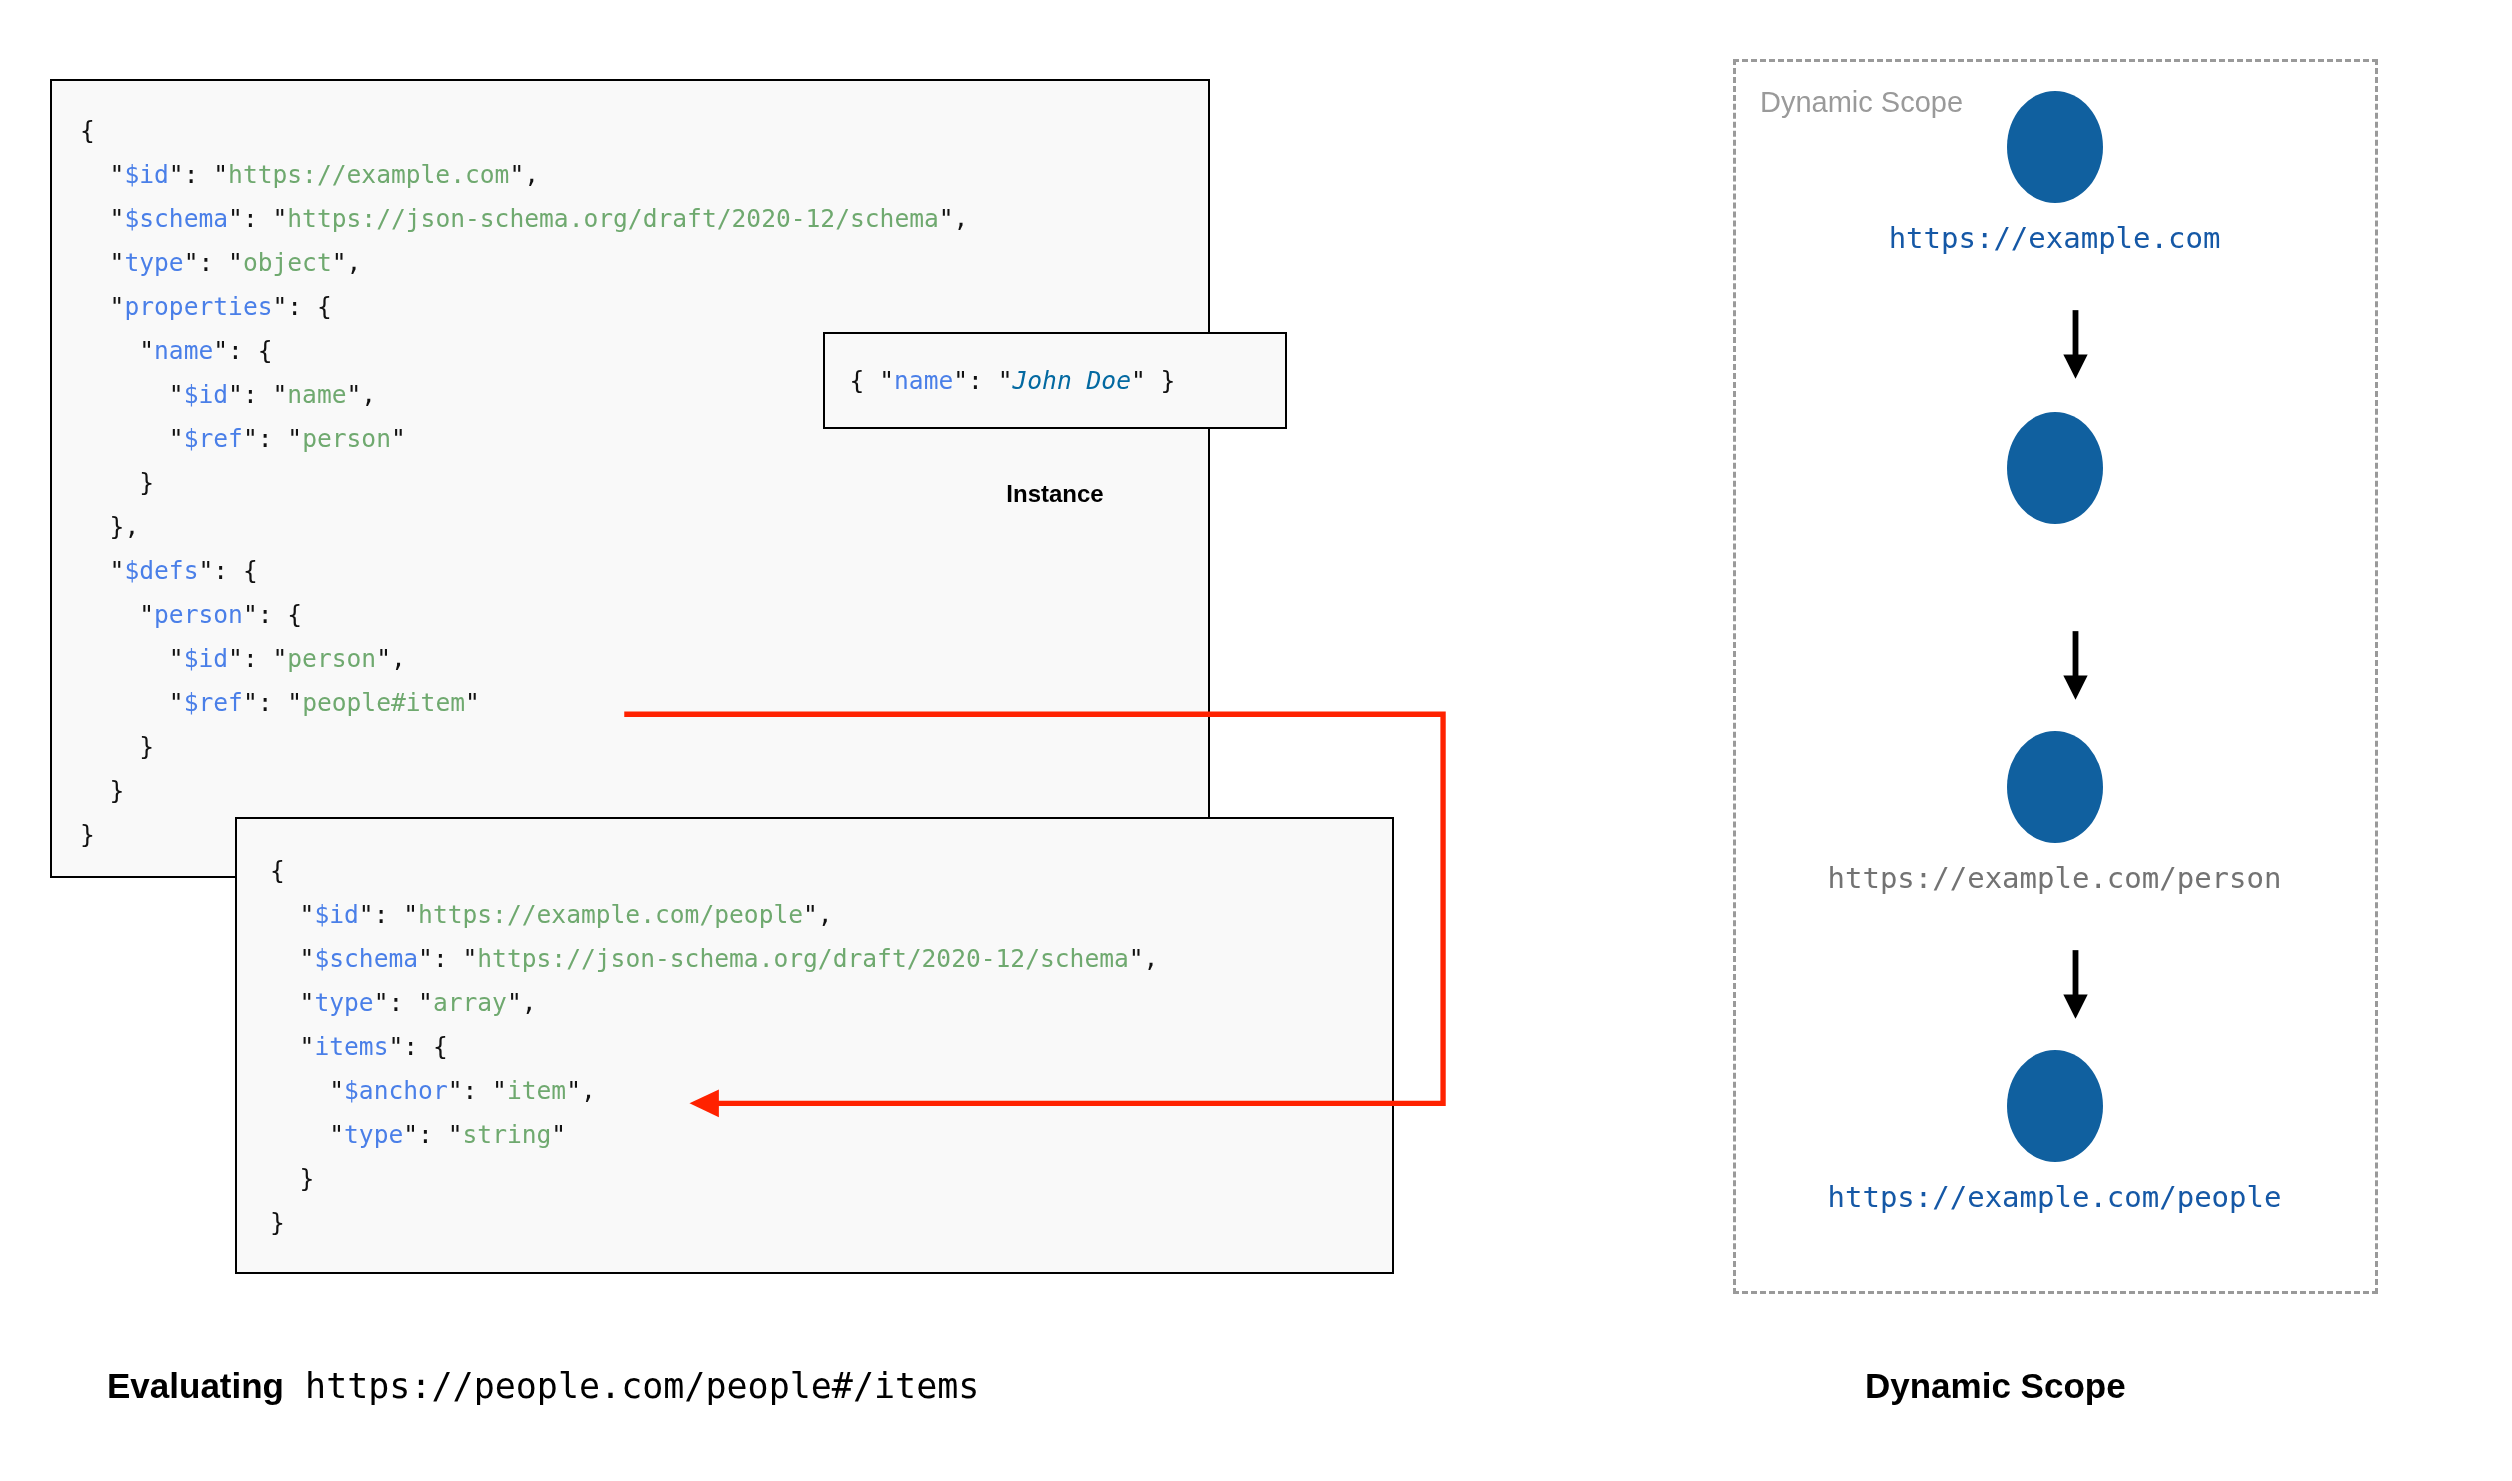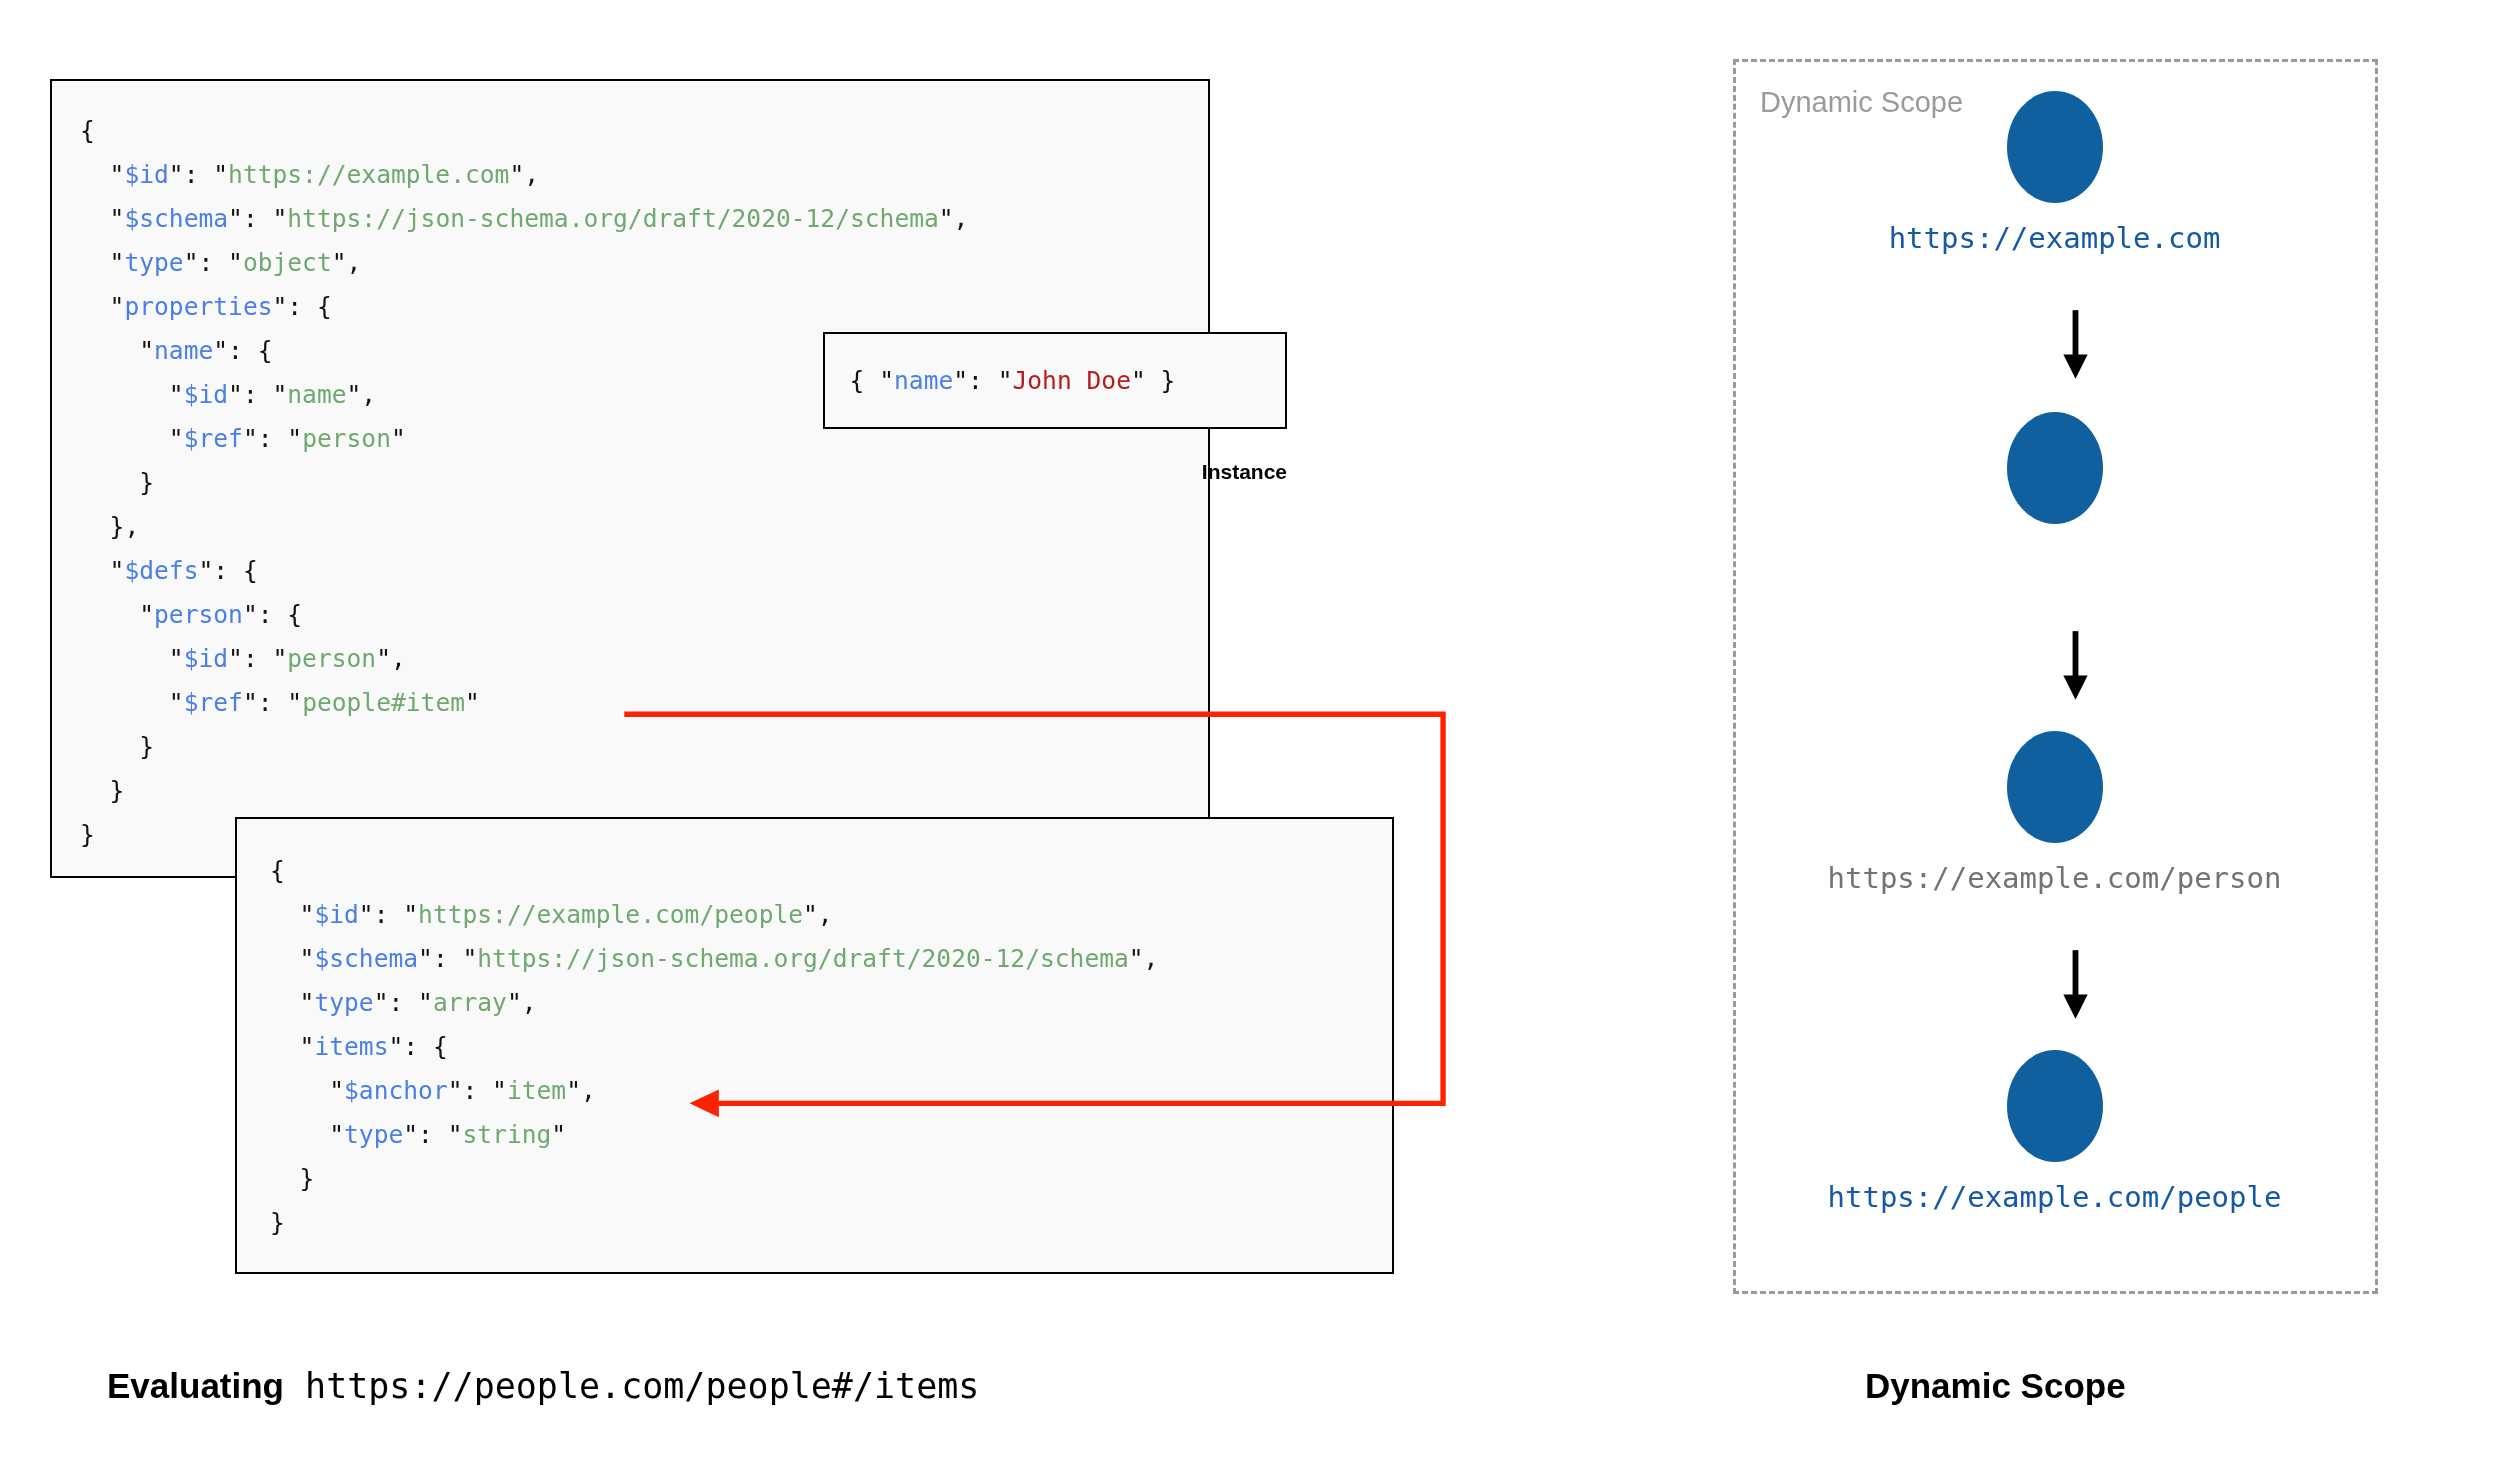--- a/index.html
+++ b/index.html
@@ -16,22 +16,22 @@
   #schema-people{left:235px;top:817px;width:1159px;height:457px;padding:30px 0 0 33px;z-index:4;}
   #instance-box{left:823px;top:332px;width:464px;height:97px;z-index:5;
                 display:flex;align-items:center;padding-left:24.6px;}
 
   .k{color:#4a7fe8;}      
   .s{color:#6fa96f;}      
   .p{color:#111;}         
 
   
   .inst-label{
-    position:absolute;left:823px;top:460px;width:464px;text-align:right;
-    font-family:"Liberation Sans",sans-serif;font-weight:bold;font-size:21px;color:#000;z-index:6;
+    position:absolute;left:823px;top:480px;width:464px;text-align:center;
+    font-family:"Liberation Sans",sans-serif;font-weight:bold;font-size:24px;color:#000;z-index:6;
   }
 
   .caption{position:absolute;font-size:35px;color:#000;white-space:pre;}
   #caption-left{left:107px;top:1366px;}
   #caption-left .cl-bold{font-family:"Liberation Sans",sans-serif;font-weight:bold;}
   #caption-left .cl-mono{font-family:"DejaVu Sans Mono","Liberation Mono",monospace;font-weight:normal;}
   #caption-right{left:1865px;top:1366px;font-family:"Liberation Sans",sans-serif;font-weight:bold;}
 
   
   #ref-arrow{position:absolute;left:0;top:0;width:2512px;height:1482px;z-index:7;pointer-events:none;}
@@ -96,21 +96,21 @@
     <polygon points="35,130 12,84 58,84" fill="#000"></polygon>
   </svg>
 
   <div class="node" id="node-3">
     <div class="bubble" style="background: rgb(16, 96, 159);"></div>
     <div class="nlabel" style="color: rgb(21, 88, 166);">https://example.com/people</div>
   </div>
 
   <div class="codebox" id="schema-root"><div><span class="p" style="color: rgb(17, 17, 17);">{</span></div><div><span class="p" style="color: rgb(17, 17, 17);">  "</span><span class="k" style="color: rgb(74, 127, 232);">$id</span><span class="p" style="color: rgb(17, 17, 17);">": "</span><span class="s" style="color: rgb(111, 169, 111);">https://example.com</span><span class="p" style="color: rgb(17, 17, 17);">",</span></div><div><span class="p" style="color: rgb(17, 17, 17);">  "</span><span class="k" style="color: rgb(74, 127, 232);">$schema</span><span class="p" style="color: rgb(17, 17, 17);">": "</span><span class="s" style="color: rgb(111, 169, 111);">https://json-schema.org/draft/2020-12/schema</span><span class="p" style="color: rgb(17, 17, 17);">",</span></div><div><span class="p" style="color: rgb(17, 17, 17);">  "</span><span class="k" style="color: rgb(74, 127, 232);">type</span><span class="p" style="color: rgb(17, 17, 17);">": "</span><span class="s" style="color: rgb(111, 169, 111);">object</span><span class="p" style="color: rgb(17, 17, 17);">",</span></div><div><span class="p" style="color: rgb(17, 17, 17);">  "</span><span class="k" style="color: rgb(74, 127, 232);">properties</span><span class="p" style="color: rgb(17, 17, 17);">": {</span></div><div><span class="p" style="color: rgb(17, 17, 17);">    "</span><span class="k" style="color: rgb(74, 127, 232);">name</span><span class="p" style="color: rgb(17, 17, 17);">": {</span></div><div><span class="p" style="color: rgb(17, 17, 17);">      "</span><span class="k" style="color: rgb(74, 127, 232);">$id</span><span class="p" style="color: rgb(17, 17, 17);">": "</span><span class="s" style="color: rgb(111, 169, 111);">name</span><span class="p" style="color: rgb(17, 17, 17);">",</span></div><div><span class="p" style="color: rgb(17, 17, 17);">      "</span><span class="k" style="color: rgb(74, 127, 232);">$ref</span><span class="p" style="color: rgb(17, 17, 17);">": "</span><span class="s" style="color: rgb(111, 169, 111);">person</span><span class="p" style="color: rgb(17, 17, 17);">"</span></div><div><span class="p" style="color: rgb(17, 17, 17);">    }</span></div><div><span class="p" style="color: rgb(17, 17, 17);">  },</span></div><div><span class="p" style="color: rgb(17, 17, 17);">  "</span><span class="k" style="color: rgb(74, 127, 232);">$defs</span><span class="p" style="color: rgb(17, 17, 17);">": {</span></div><div><span class="p" style="color: rgb(17, 17, 17);">    "</span><span class="k" style="color: rgb(74, 127, 232);">person</span><span class="p" style="color: rgb(17, 17, 17);">": {</span></div><div><span class="p" style="color: rgb(17, 17, 17);">      "</span><span class="k" style="color: rgb(74, 127, 232);">$id</span><span class="p" style="color: rgb(17, 17, 17);">": "</span><span class="s" style="color: rgb(111, 169, 111);">person</span><span class="p" style="color: rgb(17, 17, 17);">",</span></div><div><span class="p" style="color: rgb(17, 17, 17);">      "</span><span class="k" style="color: rgb(74, 127, 232);">$ref</span><span class="p" style="color: rgb(17, 17, 17);">": "</span><span class="s" style="color: rgb(111, 169, 111);">people#item</span><span class="p" style="color: rgb(17, 17, 17);">"</span></div><div><span class="p" style="color: rgb(17, 17, 17);">    }</span></div><div><span class="p" style="color: rgb(17, 17, 17);">  }</span></div><div><span class="p" style="color: rgb(17, 17, 17);">}</span></div></div>
 
-  <div class="codebox" id="instance-box"><div><span class="p" style="color: rgb(17, 17, 17);">{ "</span><span class="k" style="color: rgb(74, 127, 232);">name</span><span class="p" style="color: rgb(17, 17, 17);">": "</span><span class="s" style="color: #b91c1c;">John Doe</span><span class="p" style="color: rgb(17, 17, 17);">" }</span></div></div>
+  <div class="codebox" id="instance-box"><div><span class="p" style="color: rgb(17, 17, 17);">{ "</span><span class="k" style="color: rgb(74, 127, 232);">name</span><span class="p" style="color: rgb(17, 17, 17);">": "</span><span class="s" style="color: #0369a1; font-style: italic;">John Doe</span><span class="p" style="color: rgb(17, 17, 17);">" }</span></div></div>
   <div class="inst-label">Instance</div>
 
   <div class="codebox" id="schema-people"><div><span class="p" style="color: rgb(17, 17, 17);">{</span></div><div><span class="p" style="color: rgb(17, 17, 17);">  "</span><span class="k" style="color: rgb(74, 127, 232);">$id</span><span class="p" style="color: rgb(17, 17, 17);">": "</span><span class="s" style="color: rgb(111, 169, 111);">https://example.com/people</span><span class="p" style="color: rgb(17, 17, 17);">",</span></div><div><span class="p" style="color: rgb(17, 17, 17);">  "</span><span class="k" style="color: rgb(74, 127, 232);">$schema</span><span class="p" style="color: rgb(17, 17, 17);">": "</span><span class="s" style="color: rgb(111, 169, 111);">https://json-schema.org/draft/2020-12/schema</span><span class="p" style="color: rgb(17, 17, 17);">",</span></div><div><span class="p" style="color: rgb(17, 17, 17);">  "</span><span class="k" style="color: rgb(74, 127, 232);">type</span><span class="p" style="color: rgb(17, 17, 17);">": "</span><span class="s" style="color: rgb(111, 169, 111);">array</span><span class="p" style="color: rgb(17, 17, 17);">",</span></div><div><span class="p" style="color: rgb(17, 17, 17);">  "</span><span class="k" style="color: rgb(74, 127, 232);">items</span><span class="p" style="color: rgb(17, 17, 17);">": {</span></div><div><span class="p" style="color: rgb(17, 17, 17);">    "</span><span class="k" style="color: rgb(74, 127, 232);">$anchor</span><span class="p" style="color: rgb(17, 17, 17);">": "</span><span class="s" style="color: rgb(111, 169, 111);">item</span><span class="p" style="color: rgb(17, 17, 17);">",</span></div><div><span class="p" style="color: rgb(17, 17, 17);">    "</span><span class="k" style="color: rgb(74, 127, 232);">type</span><span class="p" style="color: rgb(17, 17, 17);">": "</span><span class="s" style="color: rgb(111, 169, 111);">string</span><span class="p" style="color: rgb(17, 17, 17);">"</span></div><div><span class="p" style="color: rgb(17, 17, 17);">  }</span></div><div><span class="p" style="color: rgb(17, 17, 17);">}</span></div></div>
 
   <svg id="ref-arrow" viewBox="0 0 4700 2772">
     <polyline points="1168,1336 2700,1336 2700,2064 1320,2064" fill="none" stroke="#ff2200" stroke-width="10"></polyline>
     <polygon points="1290,2064 1345,2038 1345,2090" fill="#ff2200"></polygon>
   </svg>
 
   <div class="caption" id="caption-left"><span class="cl-bold">Evaluating</span><span class="cl-mono"> https://people.com/people#/items</span></div>

